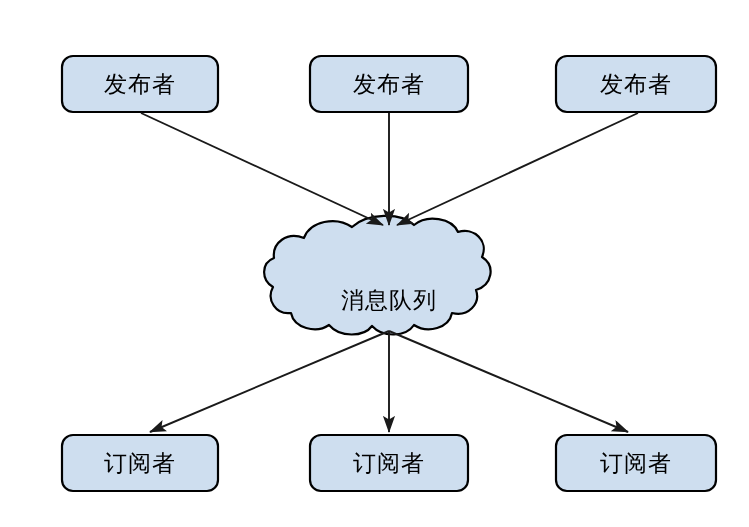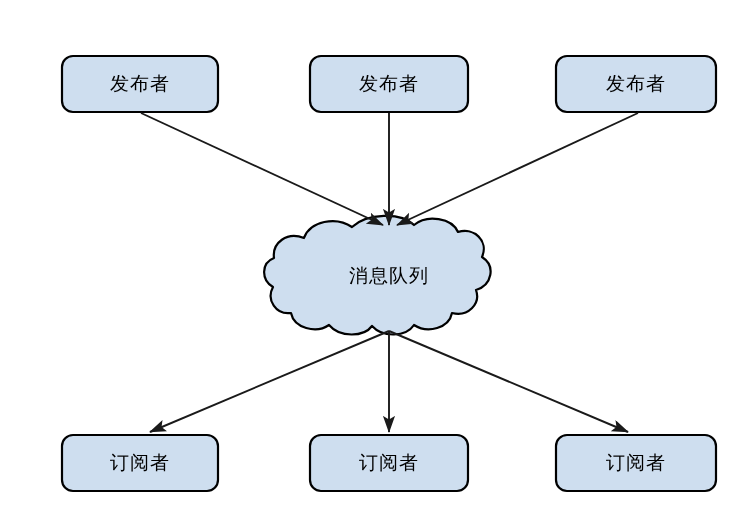--- a/index.html
+++ b/index.html
@@ -24,34 +24,35 @@
     top: 0;
     width: 749px;
     height: 527px;
   }
   .node-label {
     position: absolute;
     display: flex;
     align-items: center;
     justify-content: center;
     font-family: "Liberation Serif", "DejaVu Serif", serif;
-    font-size: 19px;
+    font-size: 23px;
     color: #000000;
     letter-spacing: 1px;
     white-space: nowrap;
     pointer-events: none;
     user-select: none;
   }
   .box-label {
     width: 156px;
     height: 56px;
   }
   .cloud-label {
     width: 160px;
     height: 30px;
+    margin-top: 24px;
   }
 </style>
 </head>
 <body>
 
 <div id="diagram-root">
 
   <svg id="diagram-svg" viewBox="0 0 749 527">
     <defs>
       <marker id="arrowhead" markerWidth="10" markerHeight="10" refX="8.5" refY="3.2" orient="auto" markerUnits="strokeWidth">

